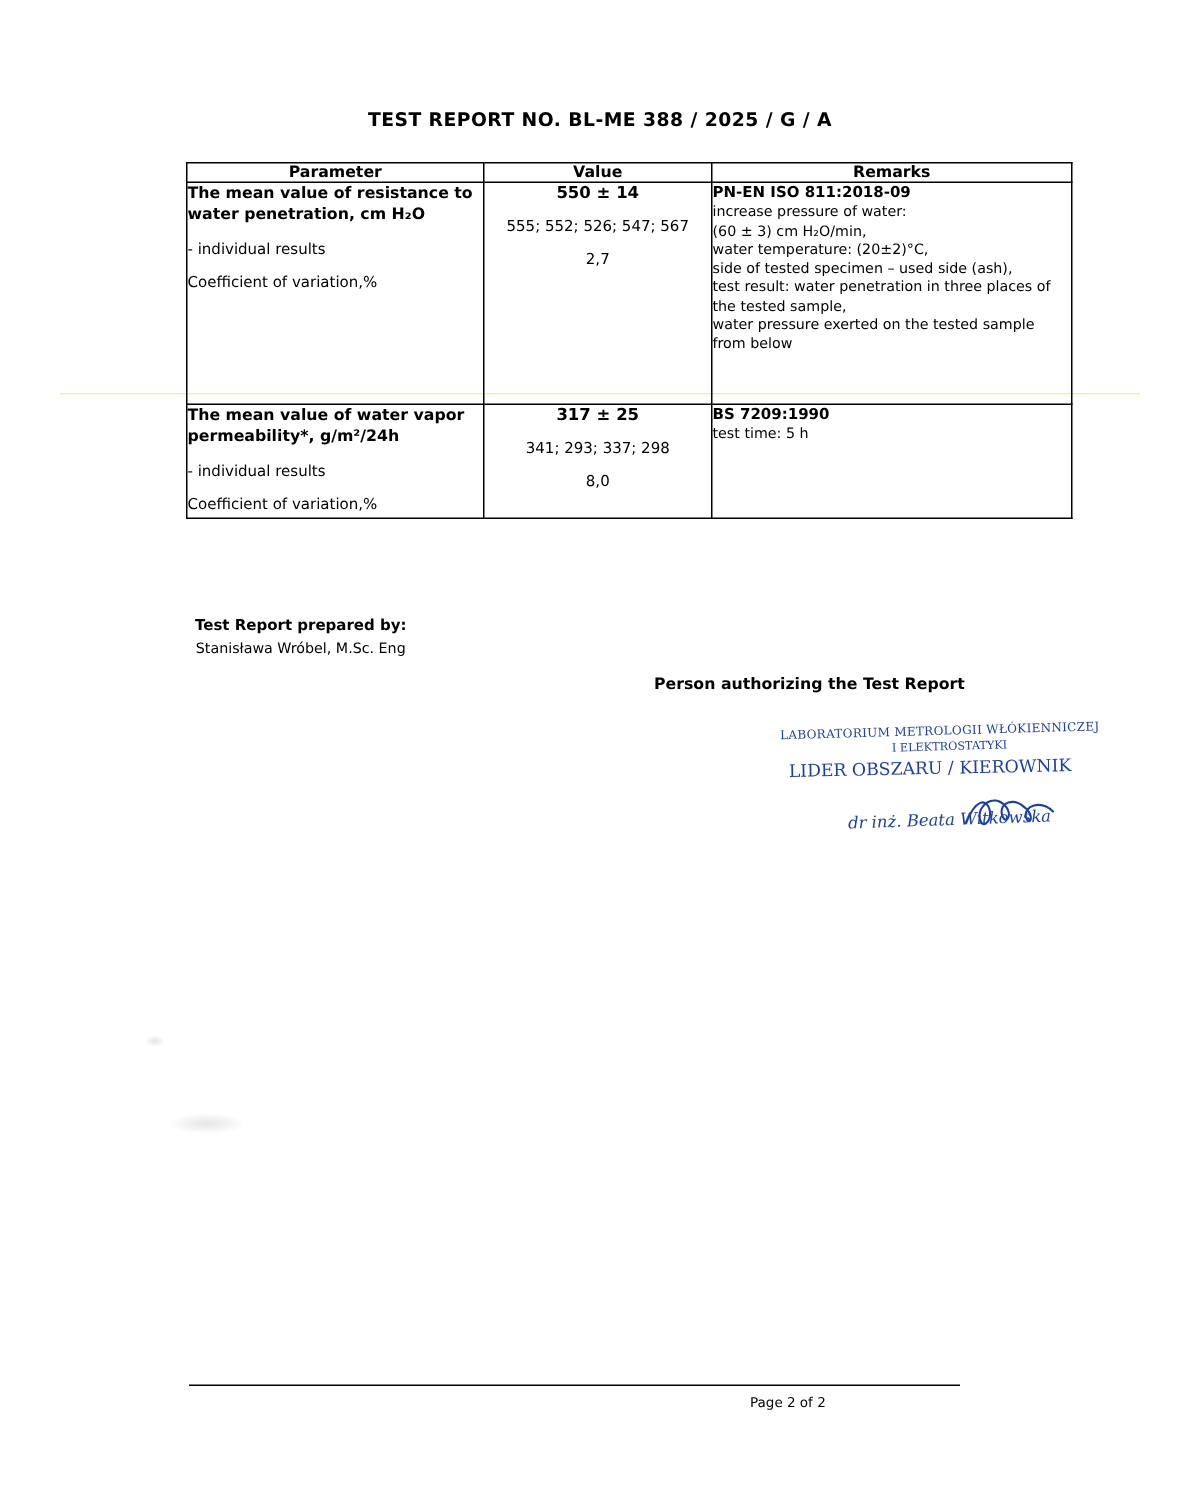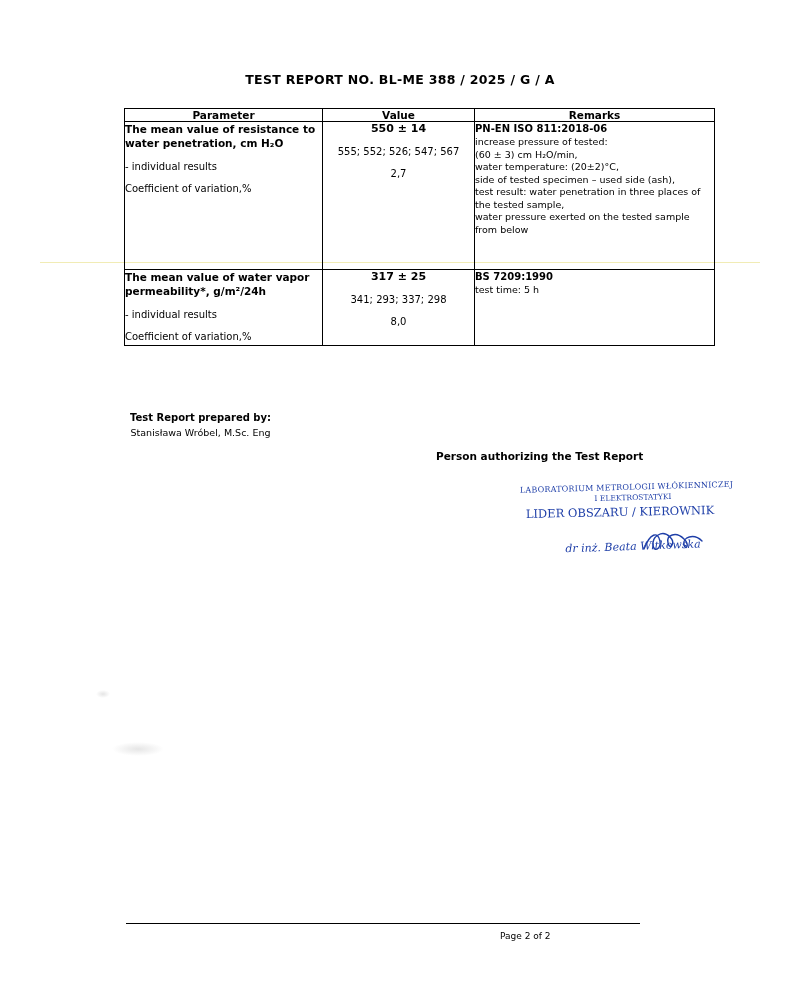--- a/index.html
+++ b/index.html
@@ -284,22 +284,22 @@
           <div class="param-title">The mean value of resistance to water penetration, cm H₂O</div>
           <div class="param-line">- individual results</div>
           <div class="param-line">Coefficient of variation,%</div>
         </td>
         <td class="value-cell">
           <div class="value-main">550 ± 14</div>
           <div class="value-line">555; 552; 526; 547; 567</div>
           <div class="value-line">2,7</div>
         </td>
         <td class="remarks-cell">
-          <div class="remarks-bold">PN-EN ISO 811:2018-06</div>
-          <div>increase pressure of tested:</div>
+          <div class="remarks-bold">PN-EN ISO 811:2018-09</div>
+          <div>increase pressure of water:</div>
           <div>(60 ± 3) cm H₂O/min,</div>
           <div>water temperature: (20±2)°C,</div>
           <div>side of tested specimen – used side (ash),</div>
           <div>test result: water penetration in three places of the tested sample,</div>
           <div>water pressure exerted on the tested sample from below</div>
         </td>
       </tr>
       <tr style="height:76px;">
         <td class="param-cell">
           <div class="param-title">The mean value of water vapor permeability*, g/m²/24h</div>

